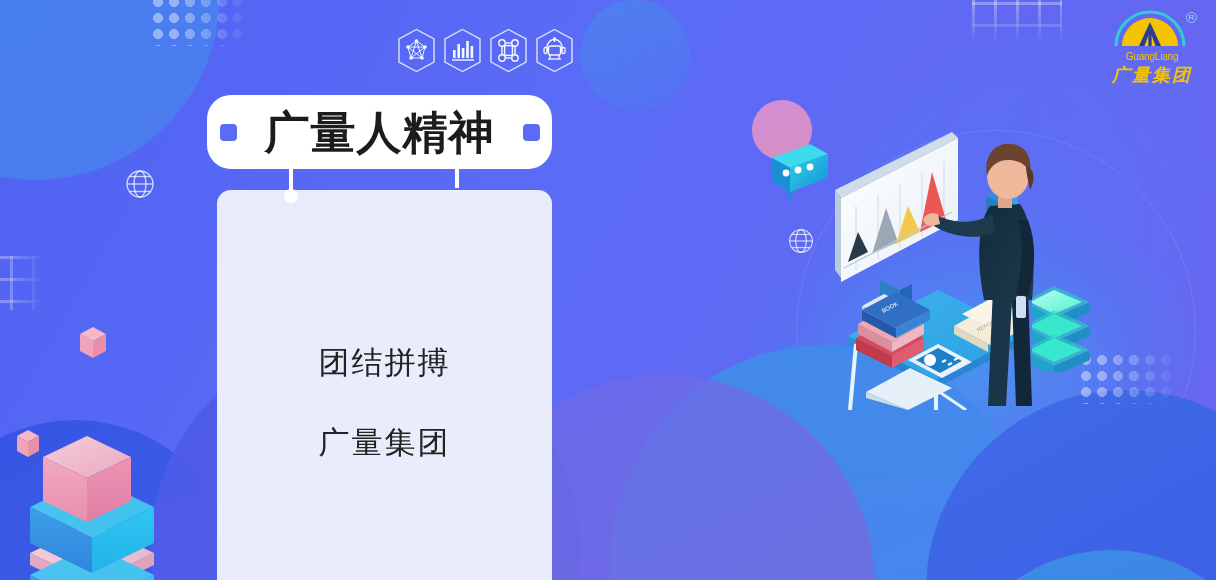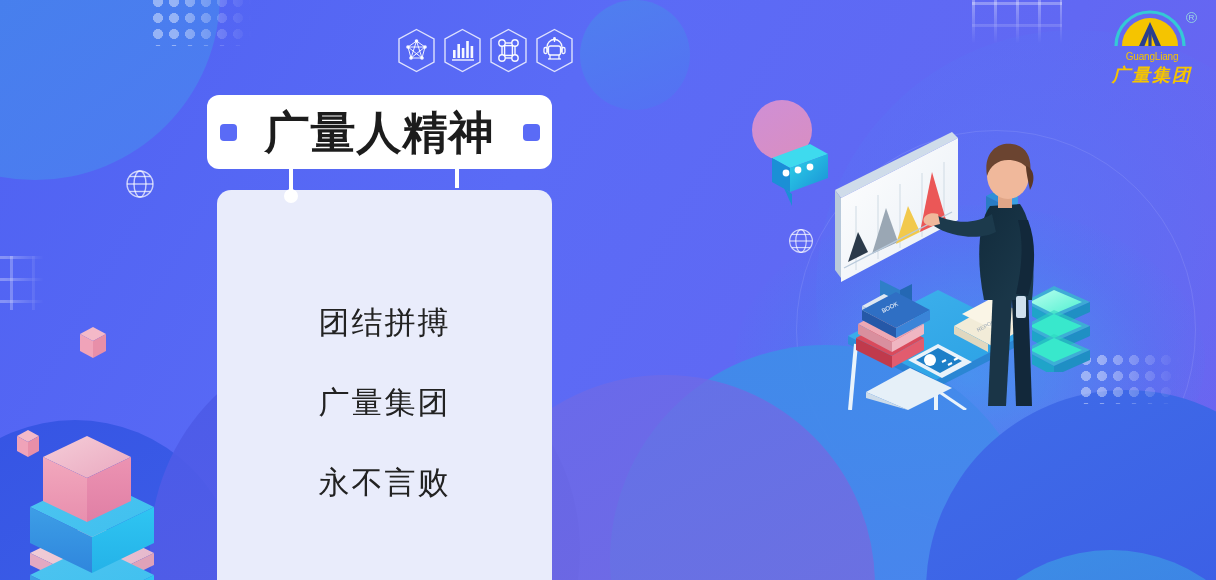--- a/index.html
+++ b/index.html
@@ -97,21 +97,21 @@
 
   
   .hexrow { position:absolute; left:397px; top:28px; display:flex; gap:7px; }
   .hex { width: 39px; height: 45px; position: relative; }
   .hex svg { display:block; }
 
   
   .title-plate {
     position: absolute; left: 207px; top: 95px;
     width: 345px; height: 74px;
-    background: #fff; border-radius: 12px;
+    background: #fff; border-radius: 24px;
     display: flex; align-items: center; justify-content: center;
     gap: 28px;
     z-index: 6;
   }
   .title-sq { width: 17px; height: 17px; background: #5a6bf6; border-radius: 4px; flex: none; }
   .title-text {
     font-size: 45px; font-weight: 700; color: #1c1c1c;
     letter-spacing: 1px; line-height: 1;
     white-space: nowrap;
   }
@@ -538,16 +538,15 @@
 
   <div class="title-plate">
     <span class="title-sq"></span>
     <span class="title-text">广量人精神</span>
     <span class="title-sq"></span>
   </div>
 
   <div class="panel">
     <div class="value-line">团结拼搏</div>
     <div class="value-line">广量集团</div>
-    <div class="value-line">永不言败</div>
   </div>
 
 </div>
 
 </body></html>

